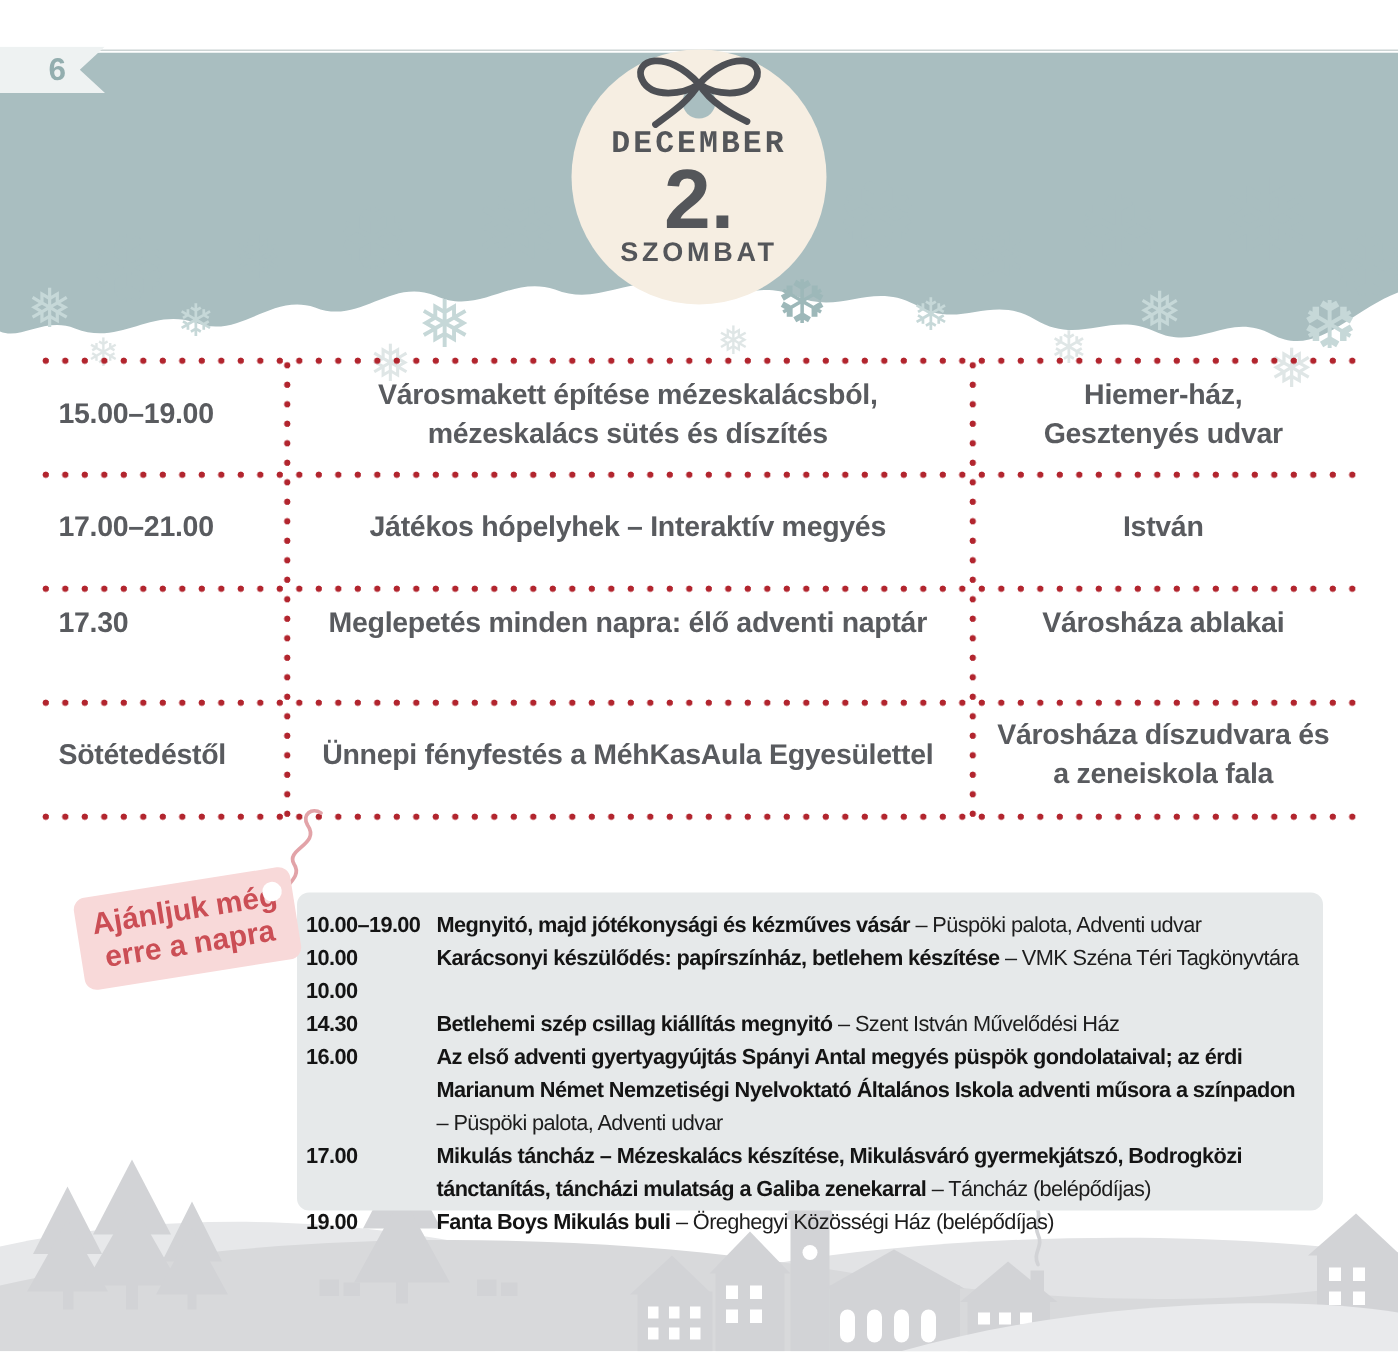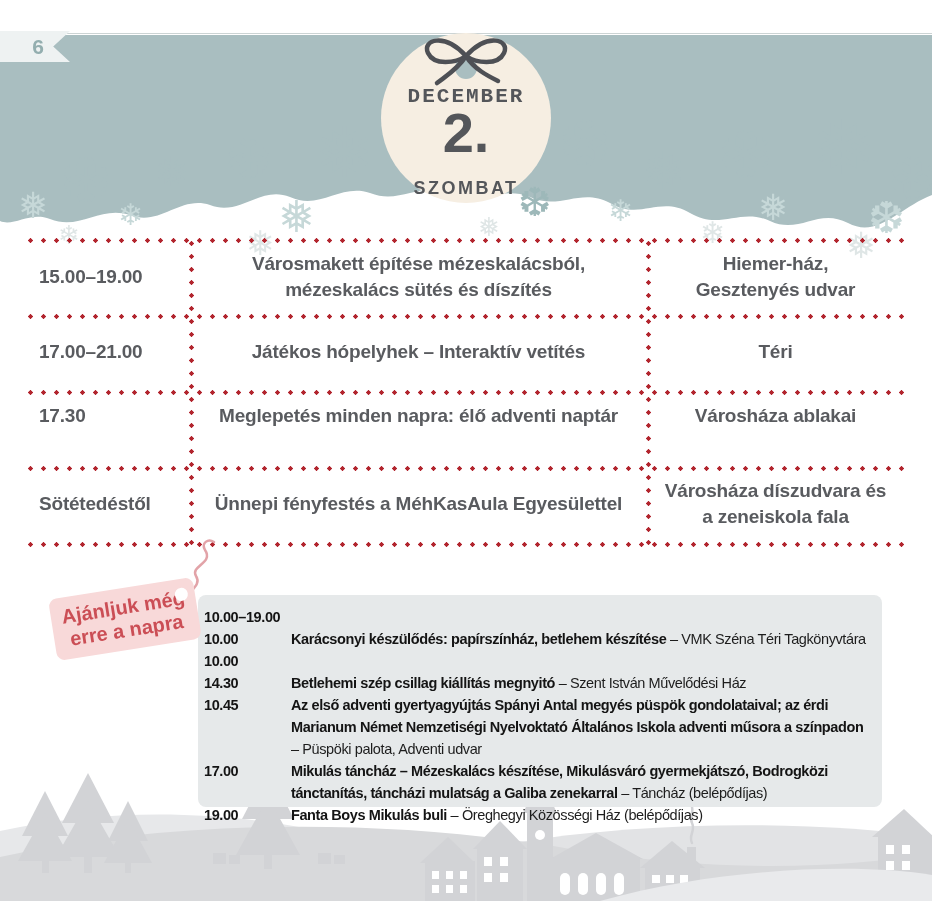--- a/index.html
+++ b/index.html
@@ -18,21 +18,21 @@
   .flake{position:absolute;z-index:2;line-height:1;user-select:none;}
   .page-ribbon{position:absolute;top:31px;left:0;width:70px;height:31px;background:#eef2f2;
     clip-path:polygon(0 0,100% 0,76% 50%,100% 100%,0 100%);
     display:flex;align-items:center;justify-content:flex-end;padding-right:26px;box-sizing:border-box;
     z-index:4;color:#93aeaf;font-size:21px;font-weight:700;}
   .badge{position:absolute;left:381px;top:33px;width:170px;height:170px;border-radius:50%;
     background:var(--cream);z-index:3;display:flex;flex-direction:column;align-items:center;
     color:var(--ink);text-align:center;}
   .badge .month{margin-top:52px;font-size:21px;font-weight:700;letter-spacing:2px;font-family:Liberation Mono, monospace;}
   .badge .day{font-size:56px;font-weight:700;line-height:50px;}
-  .badge .weekday{font-size:18px;font-weight:700;letter-spacing:2.5px;margin-top:20px;}
+  .badge .weekday{font-size:18px;font-weight:700;letter-spacing:2.5px;margin-top:0;}
   .bow-svg{position:absolute;left:414px;top:16px;z-index:5;}
 
   
   .h-dots{position:absolute;left:28px;width:878px;height:5px;z-index:3;
     background-image:radial-gradient(circle at 2.5px 2.5px,var(--red) 2px,rgba(0,0,0,0) 2.3px);
     background-size:13px 5px;background-repeat:repeat-x;}
   .v-dots{position:absolute;width:5px;height:304px;top:241px;z-index:3;
     background-image:radial-gradient(circle at 2.5px 2.5px,var(--red) 2px,rgba(0,0,0,0) 2.3px);
     background-size:5px 13px;background-repeat:repeat-y;}
   .cell{position:absolute;display:flex;align-items:center;color:var(--table-ink);
@@ -130,22 +130,22 @@
   <div class="v-dots" style="left:189px;"></div>
   <div class="v-dots" style="left:646px;"></div>
 
   <div class="cell time r1">15.00–19.00</div>
   <div class="cell loc  r1">Hiemer-ház,
 Gesztenyés udvar</div>
   <div class="cell act  r1">Városmakett építése mézeskalácsból,
 mézeskalács sütés és díszítés</div>
 
   <div class="cell time r2">17.00–21.00</div>
-  <div class="cell act  r2">Játékos hópelyhek – Interaktív vetítés</div>
-  <div class="cell loc  r2">Téri</div>
+  <div class="cell act  r2">Játékos hópelyhek – Interaktív megyés</div>
+  <div class="cell loc  r2">István</div>
 
   <div class="cell time r3">17.30</div>
   <div class="cell act  r3">Meglepetés minden napra: élő adventi naptár</div>
   <div class="cell loc  r3">Városháza ablakai</div>
 
   <div class="cell time r4">Sötétedéstől</div>
   <div class="cell act  r4">Ünnepi fényfestés a MéhKasAula Egyesülettel</div>
   <div class="cell loc  r4">Városháza díszudvara és
 a zeneiskola fala</div>
 
@@ -154,34 +154,35 @@
   </svg>
   <div class="tag">
     <span>Ajánljuk még</span>
     <span>erre a napra</span>
     <span class="tag-hole"></span>
   </div>
 
   <div class="extra">
     <div class="erow">
       <span class="etime">10.00–19.00</span>
+      <span class="etext"><span class="etitle">Megnyitó, majd jótékonysági és kézműves vásár</span><span class="eloc"> – </span><span class="eloc">Püspöki palota, Adventi udvar</span></span>
     </div>
     <div class="erow">
       <span class="etime">10.00</span>
       <span class="etext"><span class="etitle">Karácsonyi készülődés: papírszínház, betlehem készítése</span><span class="eloc"> – </span><span class="eloc">VMK Széna Téri Tagkönyvtára</span></span>
     </div>
     <div class="erow">
       <span class="etime">10.00</span>
     </div>
     <div class="erow">
       <span class="etime">14.30</span>
       <span class="etext"><span class="etitle">Betlehemi szép csillag kiállítás megnyitó</span><span class="eloc"> – </span><span class="eloc">Szent István Művelődési Ház</span></span>
     </div>
     <div class="erow">
-      <span class="etime">10.45</span>
+      <span class="etime">16.00</span>
       <span class="etext"><span class="etitle">Az első adventi gyertyagyújtás Spányi Antal megyés püspök gondolataival; az érdi Marianum Német Nemzetiségi Nyelvoktató Általános Iskola adventi műsora a színpadon</span><span class="eloc"> – </span><span class="eloc">Püspöki palota, Adventi udvar</span></span>
     </div>
     <div class="erow">
       <span class="etime">17.00</span>
       <span class="etext"><span class="etitle">Mikulás táncház – Mézeskalács készítése, Mikulásváró gyermekjátszó, Bodrogközi tánctanítás, táncházi mulatság a Galiba zenekarral</span><span class="eloc"> – </span><span class="eloc">Táncház (belépődíjas)</span></span>
     </div>
     <div class="erow">
       <span class="etime">19.00</span>
       <span class="etext"><span class="etitle">Fanta Boys Mikulás buli</span><span class="eloc"> – </span><span class="eloc">Öreghegyi Közösségi Ház (belépődíjas)</span></span>
     </div>

